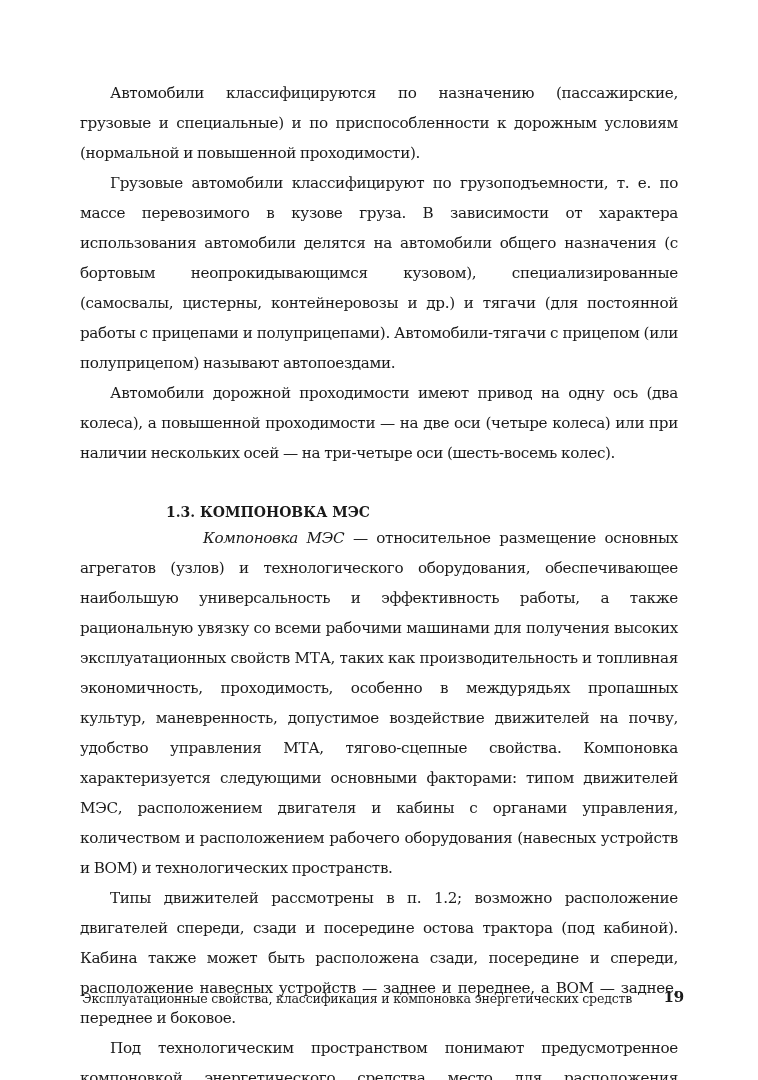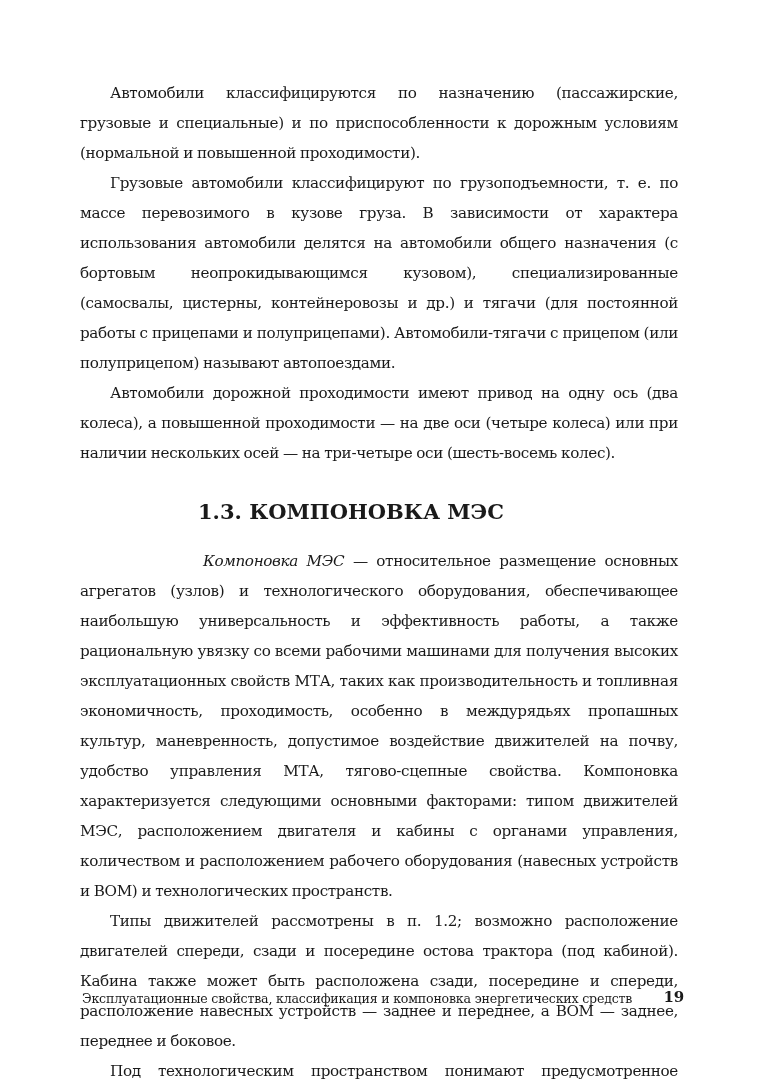--- a/index.html
+++ b/index.html
@@ -25,28 +25,27 @@
       margin: 0;
       font-size: 15.2px;
       line-height: 30px;
       text-align: justify;
       text-indent: 30px;
       letter-spacing: -0.35px;
       word-spacing: -0.5px;
       hyphens: manual;
     }
     .heading {
-      margin: 33px 0 0 118px;
-      font-size: 21px;
+      margin: 33px 0 0 86px;
+      font-size: 14px;
       font-weight: bold;
       line-height: 22px;
       letter-spacing: 0px;
     }
     .intro {
-      margin-top: 23px;
       text-indent: 123px;
     }
     .intro .term {
       font-style: italic;
     }
     .footer {
       position: absolute;
       left: 72px;
       top: 988px;
       width: 610px;

